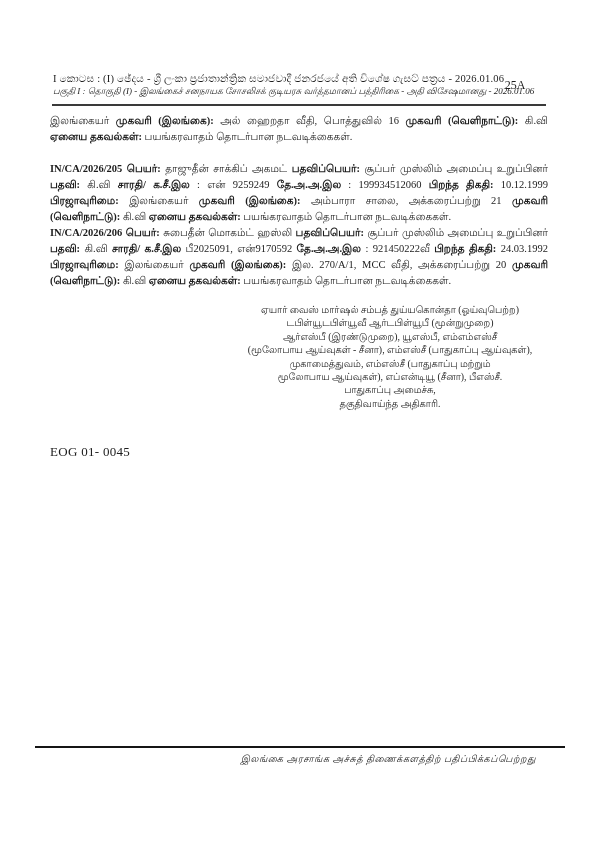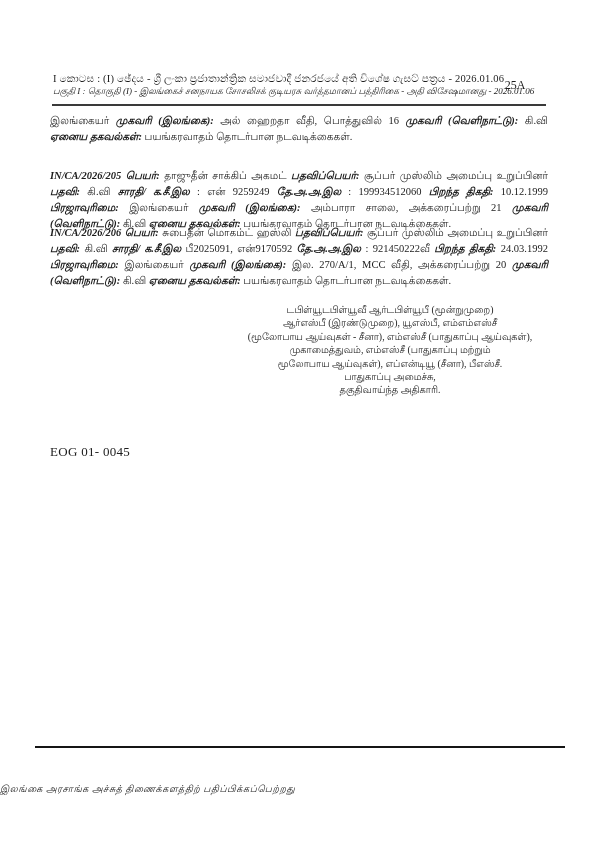--- a/index.html
+++ b/index.html
@@ -31,23 +31,23 @@
   .hdr-rule{
     position:absolute;top:104px;left:52px;width:494px;height:2px;
     background:#3a3a3a;
   }
   
   .para{
     position:absolute;left:50px;width:498px;
     font-size:10.5px;line-height:16px;
     text-align:justify;
   }
-  .b{font-weight:bold;font-style:italic;}
+  .b{font-weight:bold;}
   .p1{top:113px;}
-  .p2{top:161px;margin-top:7px;}
+  .p2{top:161px;}
   .p3{top:225px;}
   
   .sig{
     position:absolute;top:303px;left:200px;width:380px;
     text-align:center;font-size:9.8px;line-height:13.4px;
   }
   
   .dateline{
     position:absolute;top:407px;left:50px;
     font-size:10.5px;line-height:13.5px;
@@ -58,41 +58,42 @@
     font-size:13px;letter-spacing:.3px;
   }
   
   .foot-rule{
     position:absolute;top:746px;left:35px;width:530px;height:2px;
     border-top:1.4px solid #151515;border-bottom:1.4px solid #151515;
     box-sizing:border-box;
   }
   .foot-text{
     position:absolute;top:754px;left:0;width:536px;
-    text-align:left;font-style:italic;
-    font-size:9.5px;letter-spacing:.6px;margin-top:30px;
+    text-align:right;font-style:italic;
+    font-size:9.5px;letter-spacing:.6px;
   }
 </style>
 </head>
 <body>
 
 <div class="page">
 
   <div class="hdr">
     <div class="hdr-si">I කොටස : (I) ඡේදය - ශ්‍රී ලංකා ප්‍රජාතාන්ත්‍රික සමාජවාදී ජනරජයේ අති විශේෂ ගැසට් පත්‍රය - 2026.01.06</div>
     <div class="hdr-ta">பகுதி I : தொகுதி (I) - இலங்கைச் சனநாயக சோசலிசக் குடியரசு வர்த்தமானப் பத்திரிகை - அதி விசேஷமானது - 2026.01.06</div>
   </div>
   <div class="pageno">25A</div>
   <div class="hdr-rule"></div>
 
   <div class="para p1"><span>இலங்கையர் </span><span class="b">முகவரி (இலங்கை):</span><span> அல் ஹைறதா வீதி, பொத்துவில் 16 </span><span class="b">முகவரி (வெளிநாட்டு):</span><span> கி.வி </span><span class="b">ஏனைய தகவல்கள்:</span><span> பயங்கரவாதம் தொடர்பான நடவடிக்கைகள்.</span></div>
   <div class="para p2"><span class="b">IN/CA/2026/205 பெயர்:</span><span> தாஜுதீன் சாக்கிப் அகமட் </span><span class="b">பதவிப்பெயர்:</span><span> சூப்பர் முஸ்லிம் அமைப்பு உறுப்பினர் </span><span class="b">பதவி:</span><span> கி.வி </span><span class="b">சாரதி/ க.சீ.இல</span><span> : என் 9259249 </span><span class="b">தே.அ.அ.இல</span><span> : 199934512060 </span><span class="b">பிறந்த திகதி:</span><span> 10.12.1999 </span><span class="b">பிரஜாவுரிமை:</span><span> இலங்கையர் </span><span class="b">முகவரி (இலங்கை):</span><span> அம்பாரா சாலை, அக்கரைப்பற்று 21 </span><span class="b">முகவரி (வெளிநாட்டு):</span><span> கி.வி </span><span class="b">ஏனைய தகவல்கள்:</span><span> பயங்கரவாதம் தொடர்பான நடவடிக்கைகள்.</span></div>
   <div class="para p3"><span class="b">IN/CA/2026/206 பெயர்:</span><span> சுபைதீன் மொகம்ட் ஹஸ்லி </span><span class="b">பதவிப்பெயர்:</span><span> சூப்பர் முஸ்லிம் அமைப்பு உறுப்பினர் </span><span class="b">பதவி:</span><span> கி.வி </span><span class="b">சாரதி/ க.சீ.இல</span><span> பீ2025091, என்9170592 </span><span class="b">தே.அ.அ.இல</span><span> : 921450222வீ </span><span class="b">பிறந்த திகதி:</span><span> 24.03.1992 </span><span class="b">பிரஜாவுரிமை:</span><span> இலங்கையர் </span><span class="b">முகவரி (இலங்கை):</span><span> இல. 270/A/1, MCC வீதி, அக்கரைப்பற்று 20 </span><span class="b">முகவரி (வெளிநாட்டு):</span><span> கி.வி </span><span class="b">ஏனைய தகவல்கள்:</span><span> பயங்கரவாதம் தொடர்பான நடவடிக்கைகள்.</span></div>
 
   <div class="sig">
+    <div>ஏயார் வைஸ் மார்ஷல் சம்பத் துய்யகொன்தா (ஓய்வுபெற்ற)</div>
     <div>டபிள்யூடபிள்யூவீ ஆர்டபிள்யூபீ (மூன்றுமுறை)</div>
     <div>ஆர்எஸ்பீ (இரண்டுமுறை), யூஎஸ்பீ, எம்எம்எஸ்சீ</div>
     <div>(மூலோபாய ஆய்வுகள் - சீனா), எம்எஸ்சீ (பாதுகாப்பு ஆய்வுகள்),</div>
     <div>முகாமைத்துவம், எம்எஸ்சீ (பாதுகாப்பு மற்றும்</div>
     <div>மூலோபாய ஆய்வுகள்), எப்என்டியூ (சீனா), பீஎஸ்சீ.</div>
     <div>பாதுகாப்பு அமைச்சு,</div>
     <div>தகுதிவாய்ந்த அதிகாரி.</div>
   </div>
 
 

